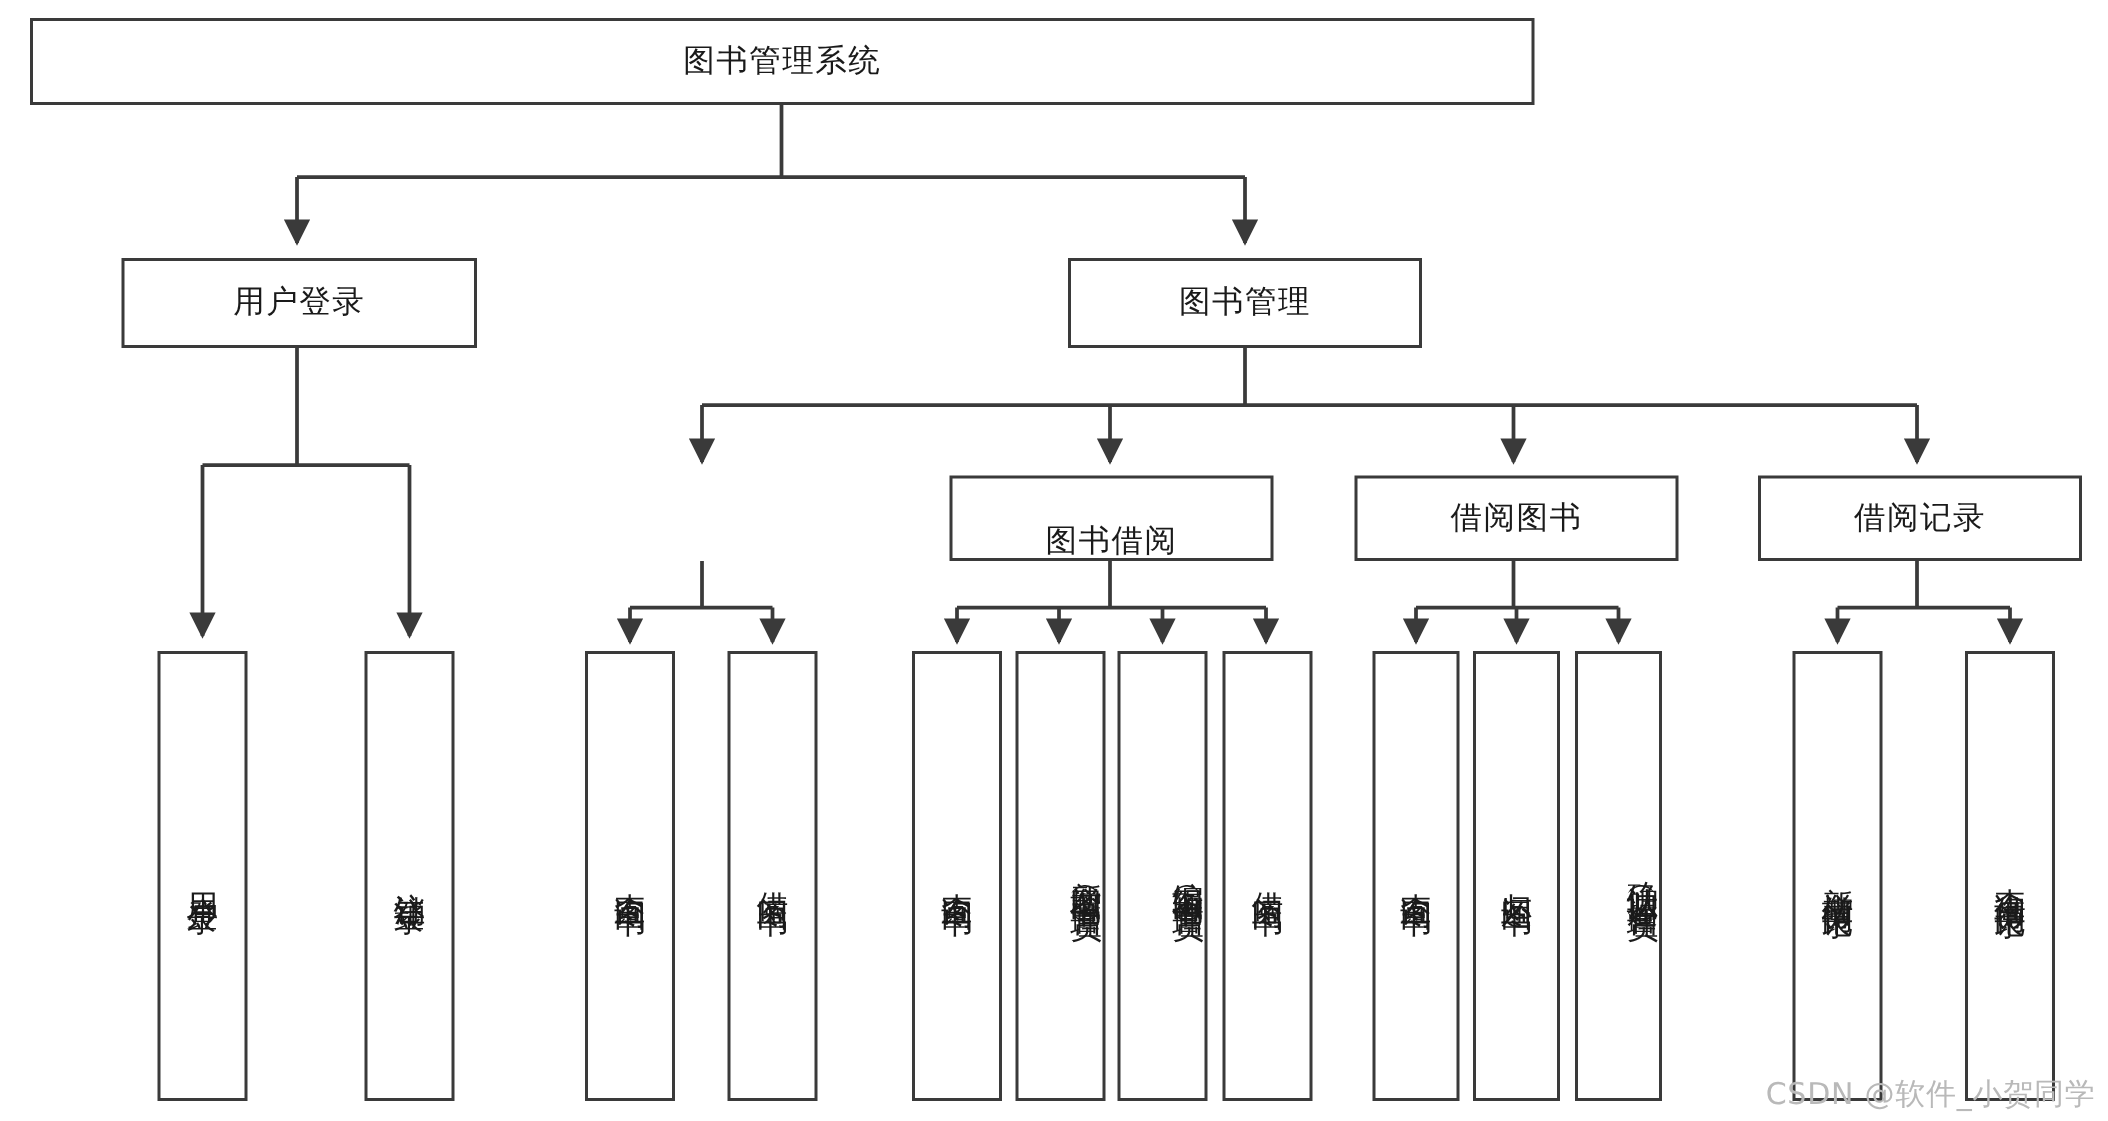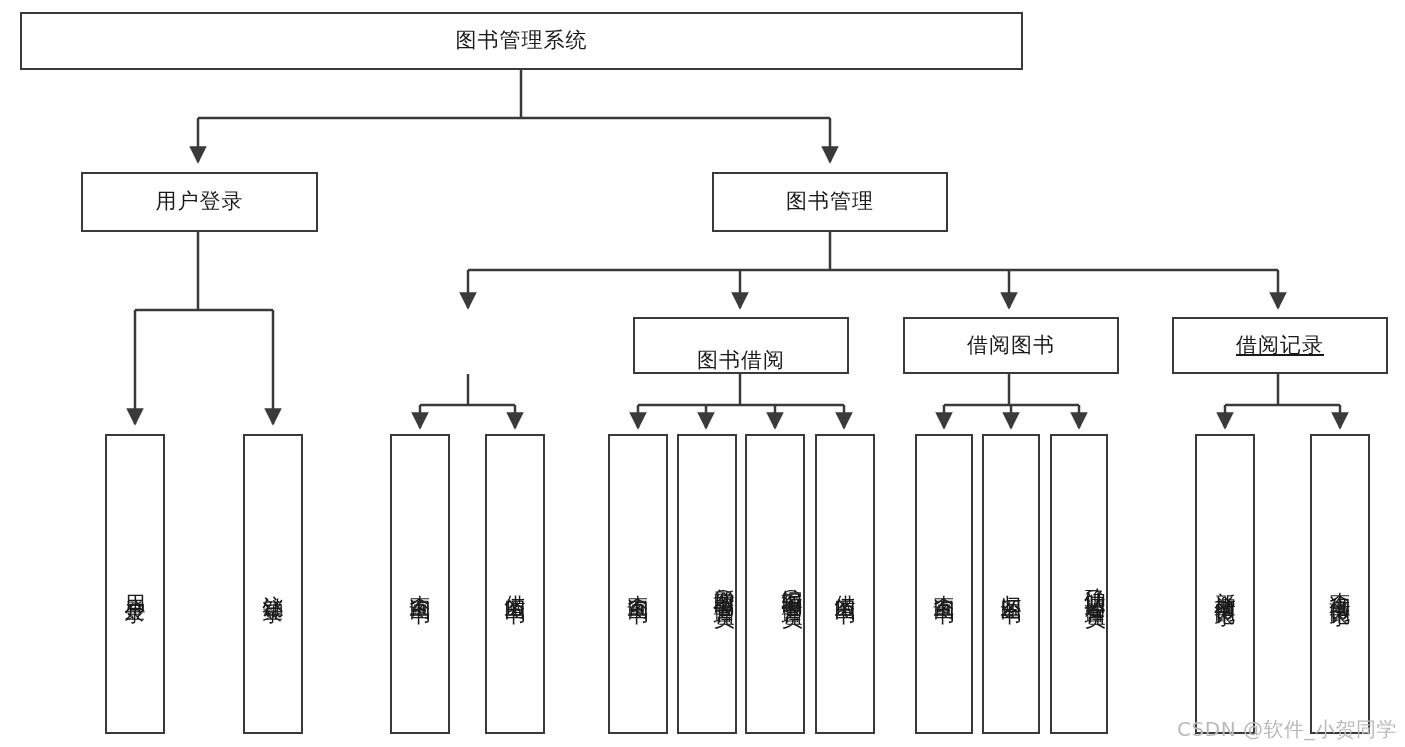--- a/index.html
+++ b/index.html
@@ -136,21 +136,21 @@
 
 
   <div class="node node-h" style="left:633px; top:317px; width:216px; height:57px;align-items:flex-end;">
     <span class="label">图书借阅</span>
   </div>
 
   <div class="node node-h" style="left:903px; top:317px; width:216px; height:57px;">
     <span class="label">借阅图书</span>
   </div>
 
-  <div class="node node-h" style="left:1172px; top:317px; width:216px; height:57px;text-decoration:underline;">
+  <div class="node node-h" style="left:1172px; top:317px; width:216px; height:57px;">
     <span class="label">借阅记录</span>
   </div>
 
   <div class="node node-v tall" style="left:105px; top:434px; width:60px; height:300px;">
     <span class="label">用户登录</span>
   </div>
 
   <div class="node node-v tall" style="left:243px; top:434px; width:60px; height:300px;">
     <span class="label">注销登录</span>
   </div>

